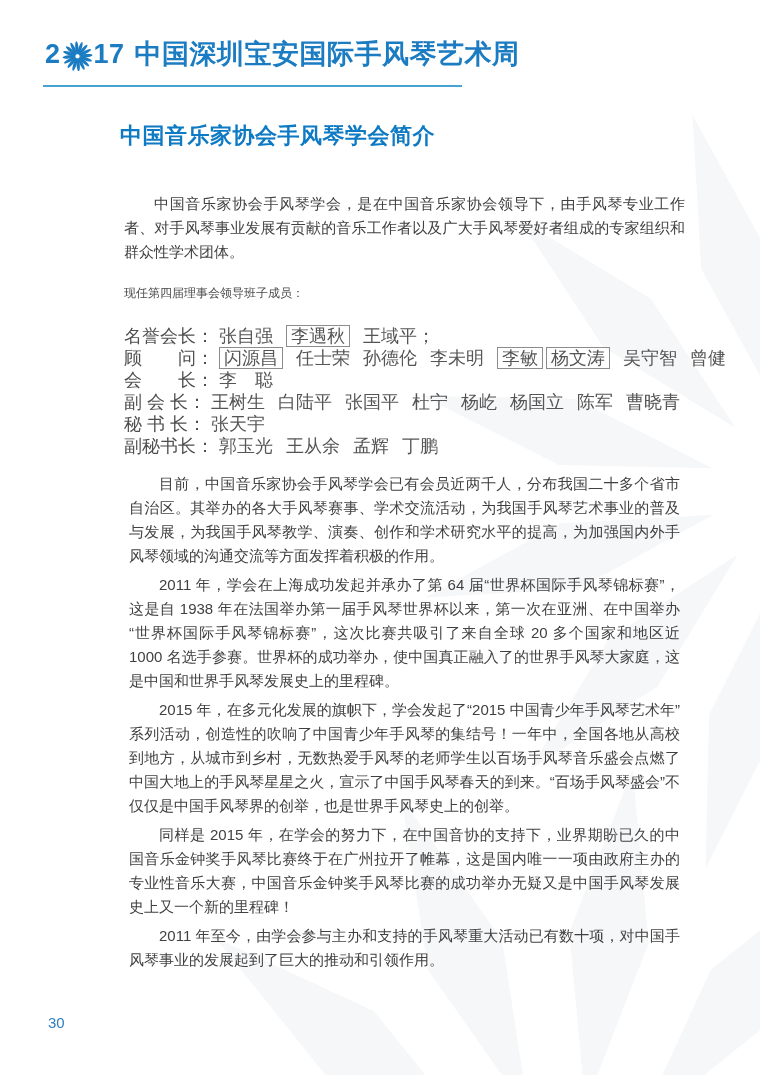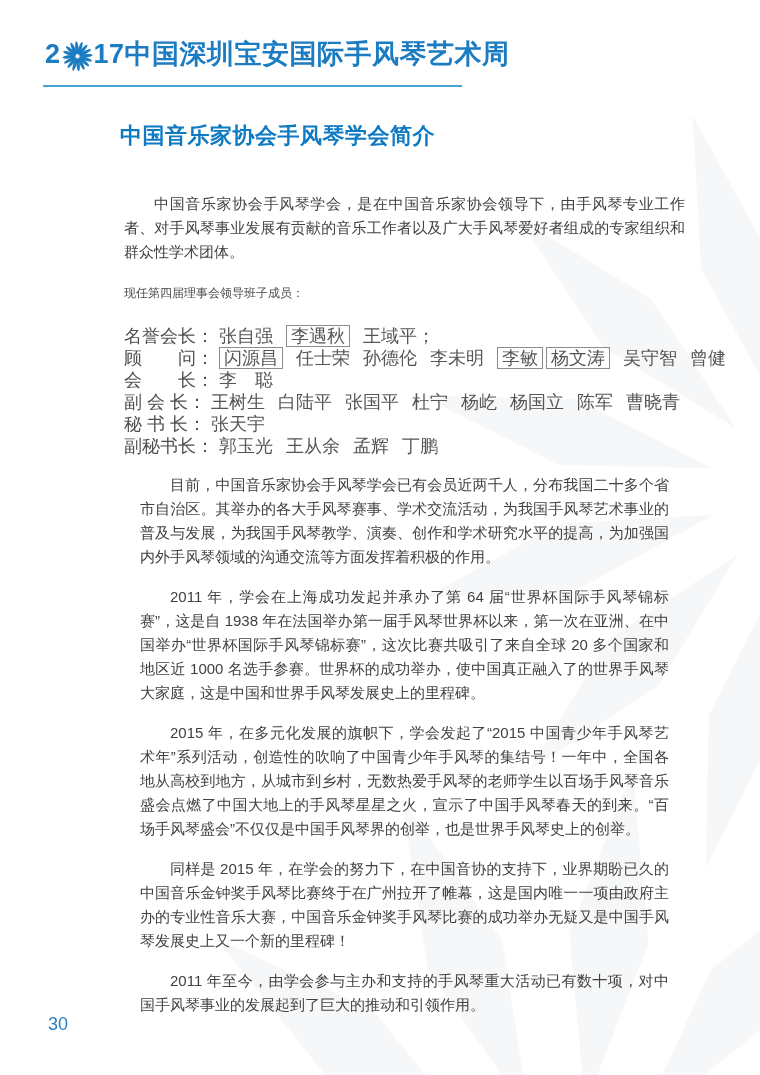--- a/index.html
+++ b/index.html
@@ -17,55 +17,55 @@
 
   
   .header {
     position: absolute; left: 45px; top: 34px;
     color: #1b7cc2; font-weight: bold; font-size: 27px;
     letter-spacing: 0.5px; white-space: nowrap;
     display: flex; align-items: center;
   }
   .header .digit { line-height: 40px; }
   .flower { width: 31px; height: 31px; margin: 2px 1px 0 1px; display: inline-block; }
-  .header .hdr-title { line-height: 40px; }
+  .header .hdr-title { margin-left: 10px; line-height: 40px; }
 
   .header-rule {
     position: absolute; left: 43px; top: 85px;
     width: 419px; height: 2px; background: #47a3d3;
   }
 
   .article-title {
     position: absolute; left: 120px; top: 121px;
     font-size: 22px; font-weight: bold; color: #0e7ac3;
     letter-spacing: 0.5px;
   }
 
   .content {
     position: absolute; left: 124px; top: 192px; width: 561px;
     color: #414141; font-size: 15px; line-height: 24px;
     text-align: justify;
   }
-  .para { margin: 16px; text-indent: 2em; }
+  .para { margin: 5px; text-indent: 2em; }
   .intro { margin: 0 0 17px 0; text-indent: 2em; }
 
   .board-heading {
     margin: 0 0 20px 0; font-size: 12px; color: #4a4a4a;
     text-align: left;
   }
   .board { margin: 0 0 15px 0; font-size: 18px; color: #555555; text-align: left; }
   .board-row { line-height: 22px; white-space: nowrap; }
   .board-label { margin-right: 5px; white-space: pre; color: #4e4e4e; }
   .member { margin-right: 13px; }
   .member.boxed { border: 1px solid #8c8c8c; padding: 0 4px; }
   .member.tight { margin-right: 3px; }
 
   .page-number {
     position: absolute; left: 48px; top: 1014px;
-    font-size: 18px; color: #2e7fc0;
+    font-size: 15px; color: #2e7fc0;
   }
 </style>
 </head>
 <body>
 
 <div class="page">
 
   <svg class="watermark" width="760" height="1075" viewBox="0 0 760 1075" aria-hidden="true">
     <g fill="#f6f7f8">
       <g transform="translate(800,490) rotate(14)">

